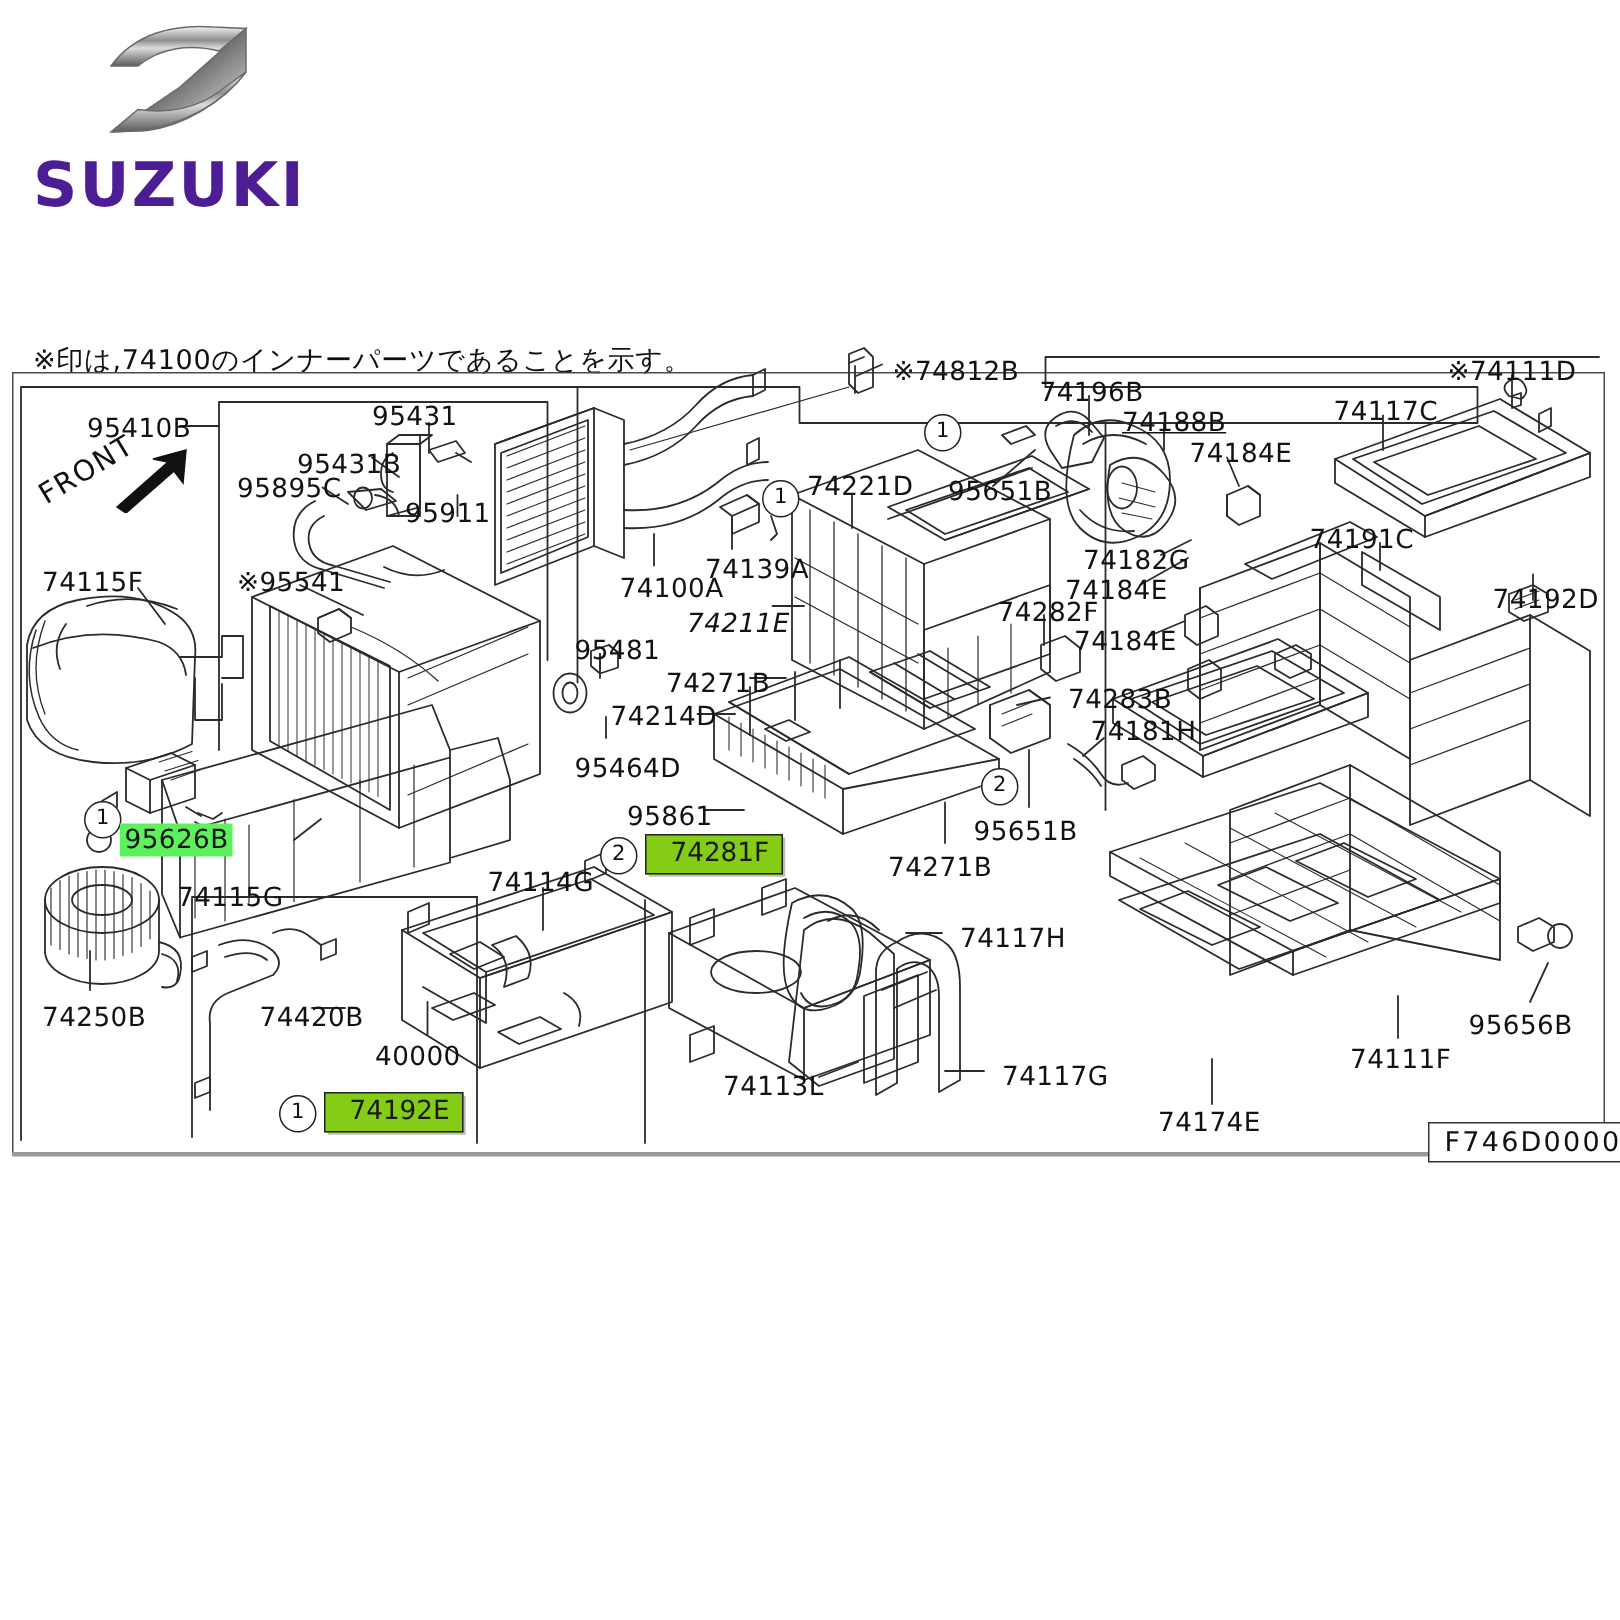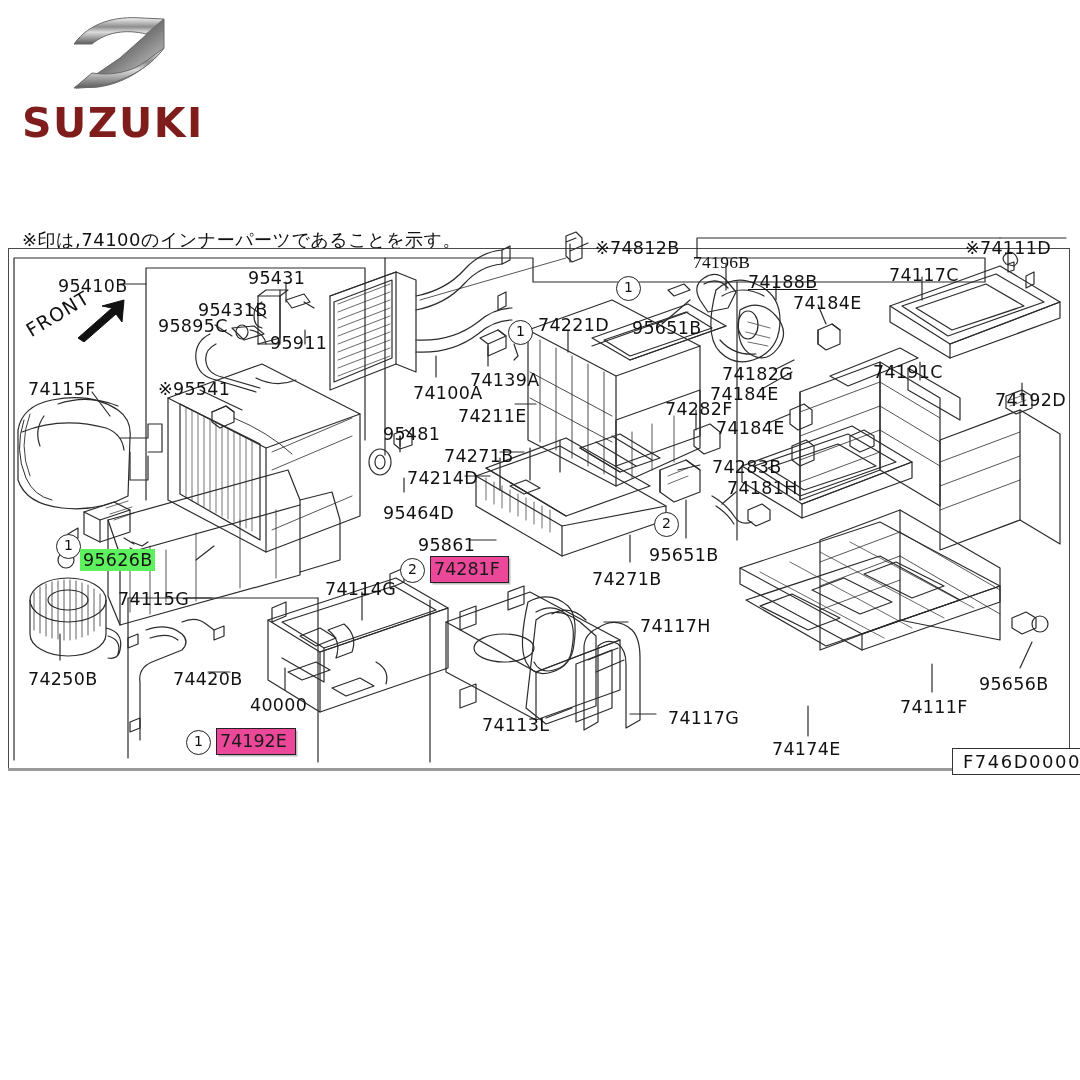--- a/index.html
+++ b/index.html
@@ -4,39 +4,39 @@
 <style>
   html,body{margin:0;padding:0;background:#fff;}
   body{width:1080px;height:1080px;font-family:"Liberation Sans",sans-serif;color:#1a1a1a;overflow:hidden;}
   #root{position:relative;width:1080px;height:1080px;background:#ffffff;}
 
   
   #logo{position:absolute;left:22px;top:14px;width:210px;height:130px;}
   #logo .emblem{position:absolute;left:38px;top:0;width:120px;height:78px;}
   #logo .word{position:absolute;left:0;top:88px;width:205px;height:42px;
     font-family:"DejaVu Sans",sans-serif;font-weight:700;font-size:41px;letter-spacing:1.5px;
-    color:#7f1d1d;line-height:42px;}
+    color:#4c1d95;line-height:42px;}
 
   
   .jp-note{position:absolute;left:22px;top:228px;font-size:18px;letter-spacing:.5px;
     font-family:"DejaVu Sans",sans-serif;color:#111;white-space:nowrap;}
 
   
   #frame{position:absolute;left:8px;top:248px;width:1062px;height:522px;}
   #frame .outer{position:absolute;inset:0;border:1.6px solid #4a4a4a;background:transparent;}
   #frame .btm{position:absolute;left:0;top:520px;width:1062px;height:3px;background:#9a9a9a;}
 
   
   svg.lines{position:absolute;left:0;top:0;width:1080px;height:1080px;pointer-events:none;}
 
   
   .lbl{position:absolute;font-family:"DejaVu Sans",sans-serif;font-size:17.5px;
     color:#121212;white-space:nowrap;letter-spacing:.3px;}
-  .boxed{position:absolute;border:1.4px solid #222;padding:2px 8px 3px 3px;
-    font-family:"DejaVu Sans",sans-serif;font-size:17.5px;background:#ec4899;
+  .boxed{position:absolute;border:1.4px solid #222;padding:2px 8px 3px 16px;
+    font-family:"DejaVu Sans",sans-serif;font-size:17.5px;background:#84cc16;
     box-shadow:2px 2px 0 -0.5px #bdbdbd;}
   .hl{background:#5ef15e;padding:1px 3px;}
   .circ{position:absolute;width:23px;height:23px;border:1.5px solid #222;border-radius:50%;
     font-family:"DejaVu Sans",sans-serif;font-size:14px;line-height:21px;text-align:center;
     background:#fff;color:#111;}
   .front{position:absolute;font-family:"DejaVu Sans",sans-serif;font-size:19px;
     letter-spacing:1px;color:#111;transform:rotate(-31deg);transform-origin:left top;}
   .codebox{position:absolute;border:1.4px solid #333;padding:2px 10px;background:#fff;
     font-family:"DejaVu Sans",sans-serif;font-size:18px;letter-spacing:1.5px;color:#111;}
 </style>
@@ -410,37 +410,37 @@
   <div id="labels">
       <div class="lbl" style="left: 58px; top: 276px;">95410B</div>
       <div class="lbl" style="left: 28px; top: 379px;">74115F</div>
       <div class="lbl" style="left: 248px; top: 268px;">95431</div>
       <div class="lbl" style="left: 198px; top: 300px; text-align: right;">95431B</div>
       <div class="lbl" style="left: 158px; top: 316px;">95895C</div>
       <div class="lbl" style="left: 270px; top: 333px;">95911</div>
       <div class="lbl" style="left: 146px; top: 379px; margin-left: 12px;">※95541</div>
       <div class="lbl" style="left: 413px; top: 383px;">74100A</div>
       <div class="lbl" style="left: 470px; top: 370px;">74139A</div>
-      <div class="lbl" style="left: 458px; top: 406px;">74211E</div>
+      <div class="lbl" style="left: 458px; top: 406px; font-style: italic;">74211E</div>
       <div class="lbl" style="left: 595px; top: 238px;">※74812B</div>
       <div class="lbl" style="left: 538px; top: 315px;">74221D</div>
-      <div class="lbl" style="left: 693px; top: 252px; font-family: Liberation Serif, serif;">74196B</div>
+      <div class="lbl" style="left: 693px; top: 252px;">74196B</div>
       <div class="lbl" style="left: 632px; top: 318px;">95651B</div>
       <div class="lbl" style="left: 748px; top: 272px; text-decoration: underline;">74188B</div>
       <div class="lbl" style="left: 793px; top: 293px;">74184E</div>
       <div class="lbl" style="left: 722px; top: 364px;">74182G</div>
       <div class="lbl" style="left: 710px; top: 384px;">74184E</div>
       <div class="lbl" style="left: 665px; top: 399px;">74282F</div>
       <div class="lbl" style="left: 716px; top: 418px;">74184E</div>
       <div class="lbl" style="left: 712px; top: 457px;">74283B</div>
       <div class="lbl" style="left: 727px; top: 478px;">74181H</div>
       <div class="lbl" style="left: 649px; top: 545px;">95651B</div>
       <div class="lbl" style="left: 965px; top: 238px;">※74111D</div>
       <div class="lbl" style="left: 889px; top: 265px;">74117C</div>
-      <div class="lbl" style="left: 873px; top: 362px;">74191C</div>
+      <div class="lbl" style="left: 873px; top: 350px;">74191C</div>
       <div class="lbl" style="left: 995px; top: 390px;">74192D</div>
       <div class="lbl" style="left: 383px; top: 424px;">95481</div>
       <div class="lbl" style="left: 407px; top: 468px;">74214D</div>
       <div class="lbl" style="left: 383px; top: 503px;">95464D</div>
       <div class="lbl" style="left: 444px; top: 446px;">74271B</div>
       <div class="lbl" style="left: 418px; top: 535px;">95861</div>
       <div class="lbl" style="left: 592px; top: 569px;">74271B</div>
       <div class="lbl" style="left: 80px; top: 550px;"><span class="hl">95626B</span></div>
       <div class="lbl" style="left: 118px; top: 589px;">74115G</div>
       <div class="lbl" style="left: 28px; top: 669px;">74250B</div>

